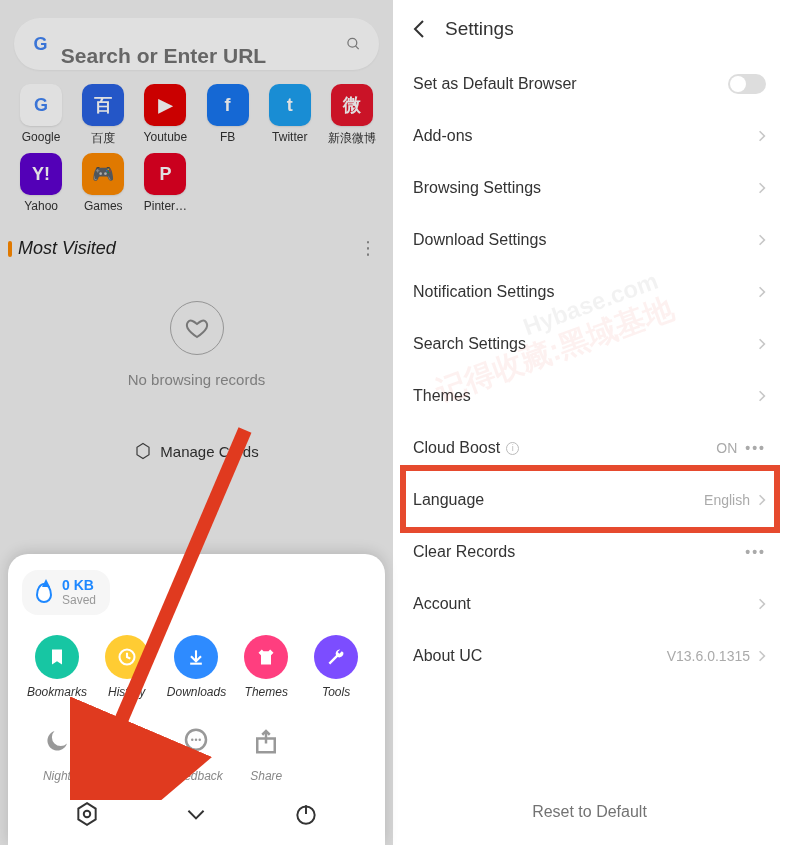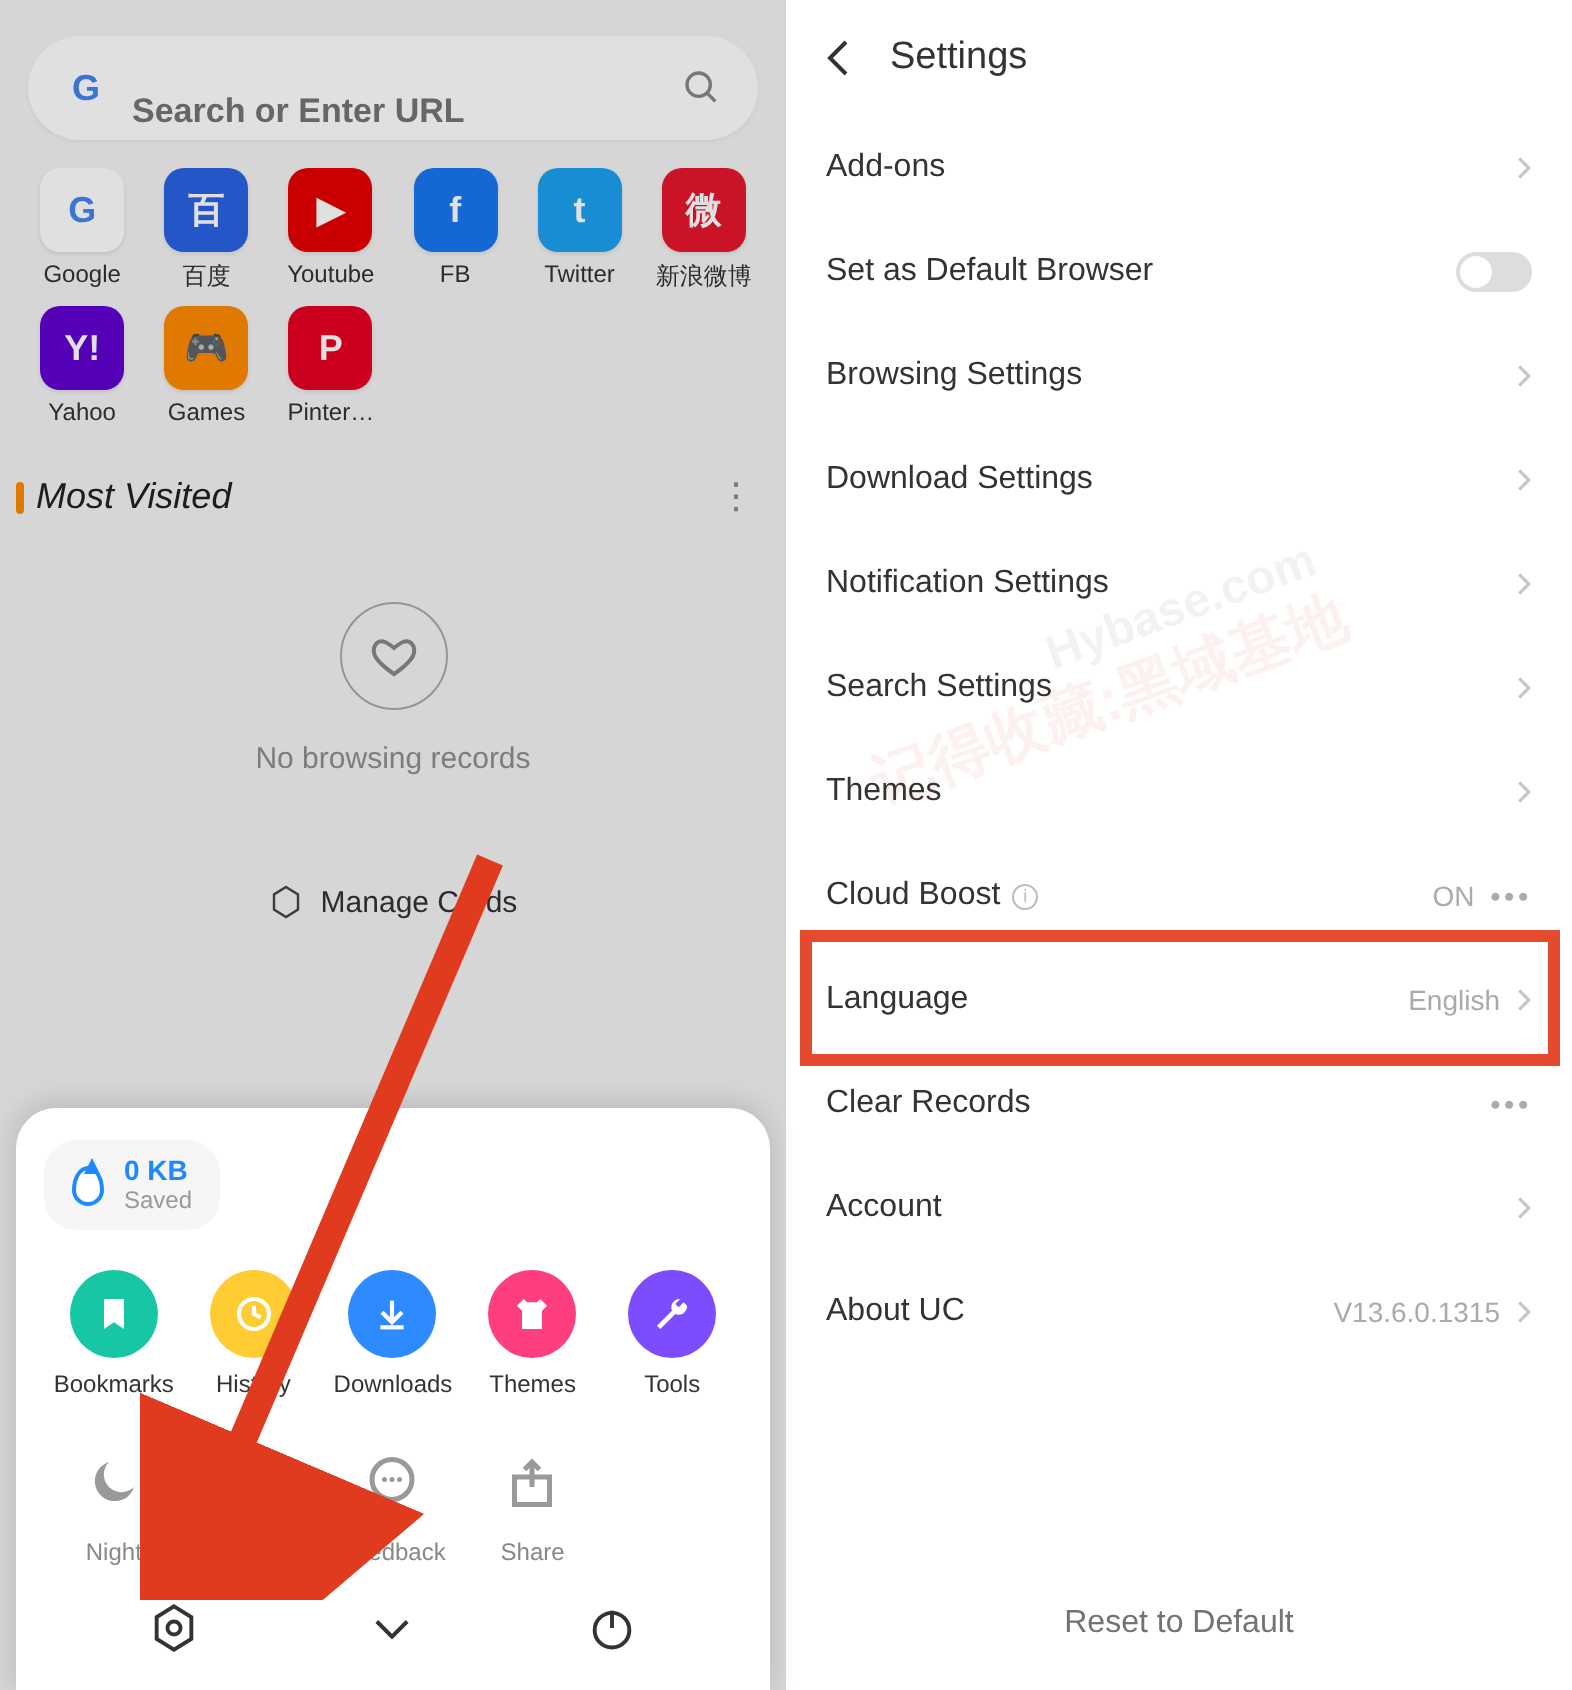--- a/index.html
+++ b/index.html
@@ -42,21 +42,21 @@
     display: inline-flex; align-items: center; justify-content: center;
     font-weight: 700;
     font-size: 18px;
     margin-right: 12px;
     position: relative;
   }
   .google-g .g1 { color:#4285F4; }
   .search-bar input {
     flex: 1;
     border: none;
-    font-size: 17px;
+    font-size: 21px;
     font-weight: 700;
     color: #666;
     background: transparent;
     outline: none;
     margin-top: 24px;
   }
   .search-ico {
     width: 20px; height: 20px;
     stroke: #888; fill: none; stroke-width: 2;
   }
@@ -138,21 +138,21 @@
   .drop::after{ content:""; position:absolute; top:-6px;left:4px;
     border-left:4px solid transparent;border-right:4px solid transparent;border-bottom:8px solid #1e88ff; }
   .ds-text { line-height:1.1; }
   .ds-num { color:#1e88ff; font-weight:700; font-size:14px; }
   .ds-lbl { color:#999; font-size:12px; }
 
   .tool-row {
     display:grid; grid-template-columns:repeat(5,1fr);
     margin-top:20px;
   }
-  .tool { text-align:center; }
+  .tool { text-align:center;font-style:italic; }
   .tool-c { width:44px;height:44px;border-radius:50%;margin:0 auto 6px;display:flex;align-items:center;justify-content:center; }
   .tool-lbl { font-size:12px; color:#333; }
   .tool-row.secondary .tool-lbl { color:#888; }
   .tool-row.secondary .tool-c { background:transparent; }
   .sec-ico { width:30px;height:30px;stroke:#999;fill:none;stroke-width:2; }
   .sec-ico.solid { fill:#999; stroke:none; }
 
   .bs-footer {
     display:flex; justify-content:space-around; align-items:center;
     padding:18px 10px 10px 10px; border-top:none;
@@ -395,31 +395,31 @@
 
 <div class="right-panel">
   <div class="rp-header">
     <svg class="back-chevron" viewBox="0 0 12 20">
         <polyline points="10,2 2,10 10,18"></polyline>
       </svg>
     <span class="rp-title">Settings</span>
   </div>
   <div class="list" id="settings-list">
       <div class="row">
+        <span class="label">Set as Default Browser </span>
+        <span class="trail">
+          <span class="toggle"></span>
+        </span>
+      </div>
+      <div class="row">
         <span class="label">Add-ons </span>
         <span class="trail">
           <svg class="chev-r" viewBox="0 0 10 16">
             <polyline points="2,2 8,8 2,14"></polyline>
           </svg>
-        </span>
-      </div>
-      <div class="row">
-        <span class="label">Set as Default Browser </span>
-        <span class="trail">
-          <span class="toggle"></span>
         </span>
       </div>
       <div class="row">
         <span class="label">Browsing Settings </span>
         <span class="trail">
           <svg class="chev-r" viewBox="0 0 10 16">
             <polyline points="2,2 8,8 2,14"></polyline>
           </svg>
         </span>
       </div>

